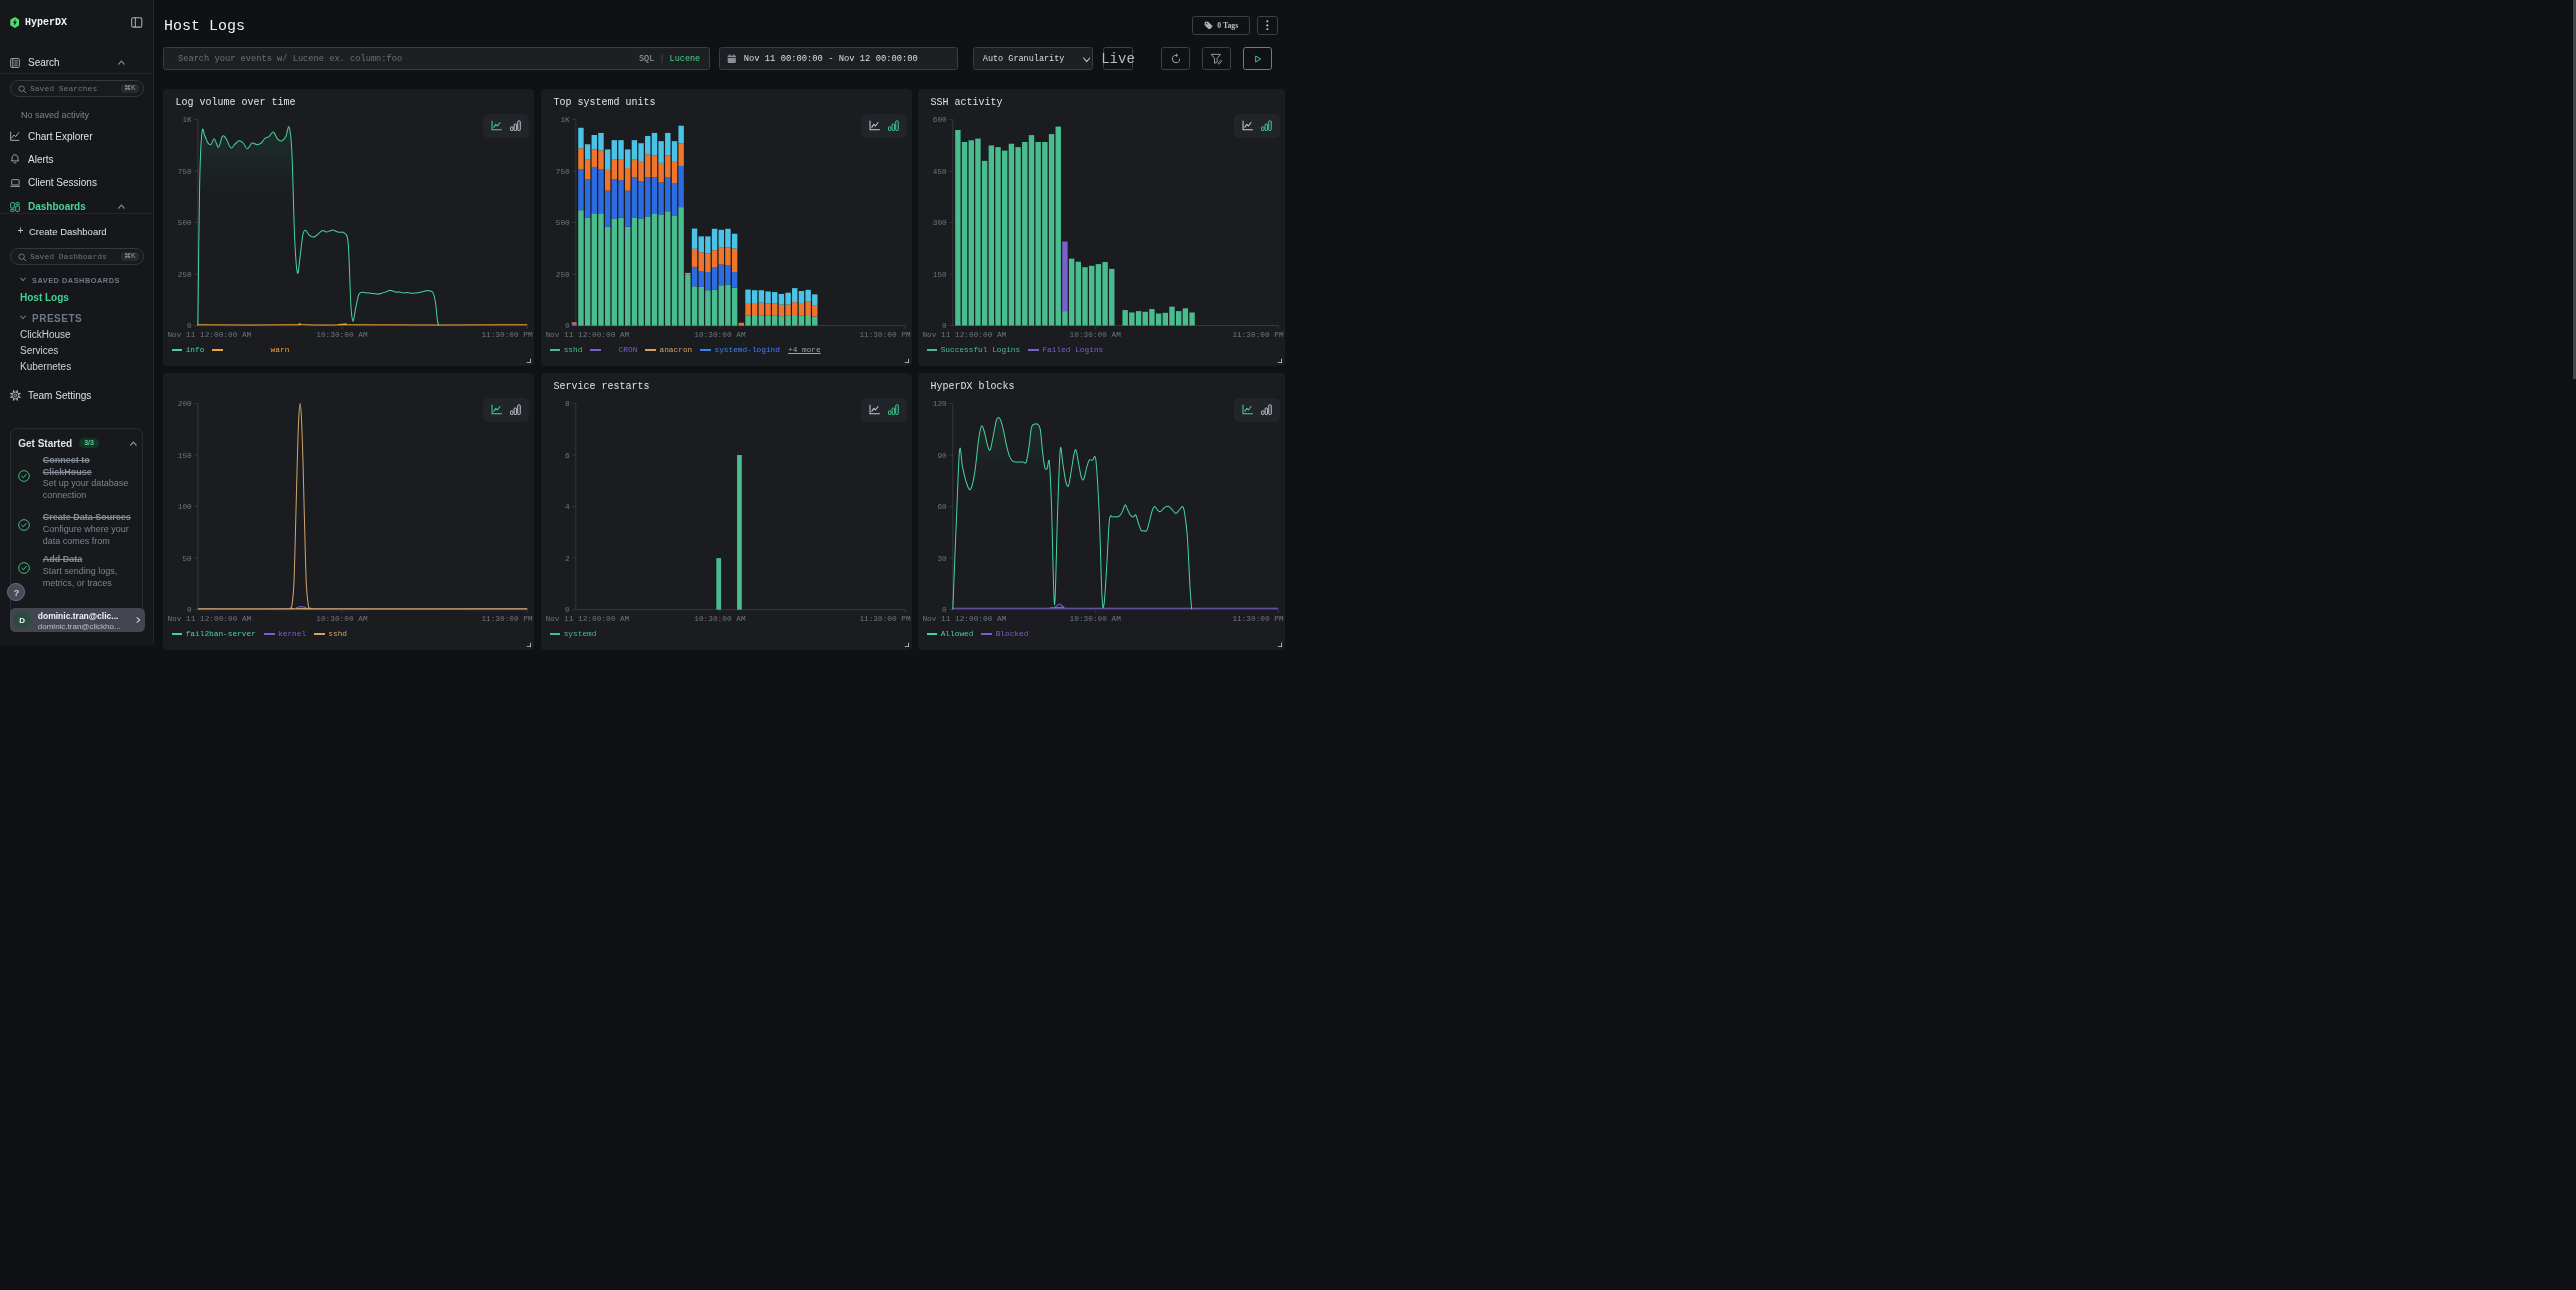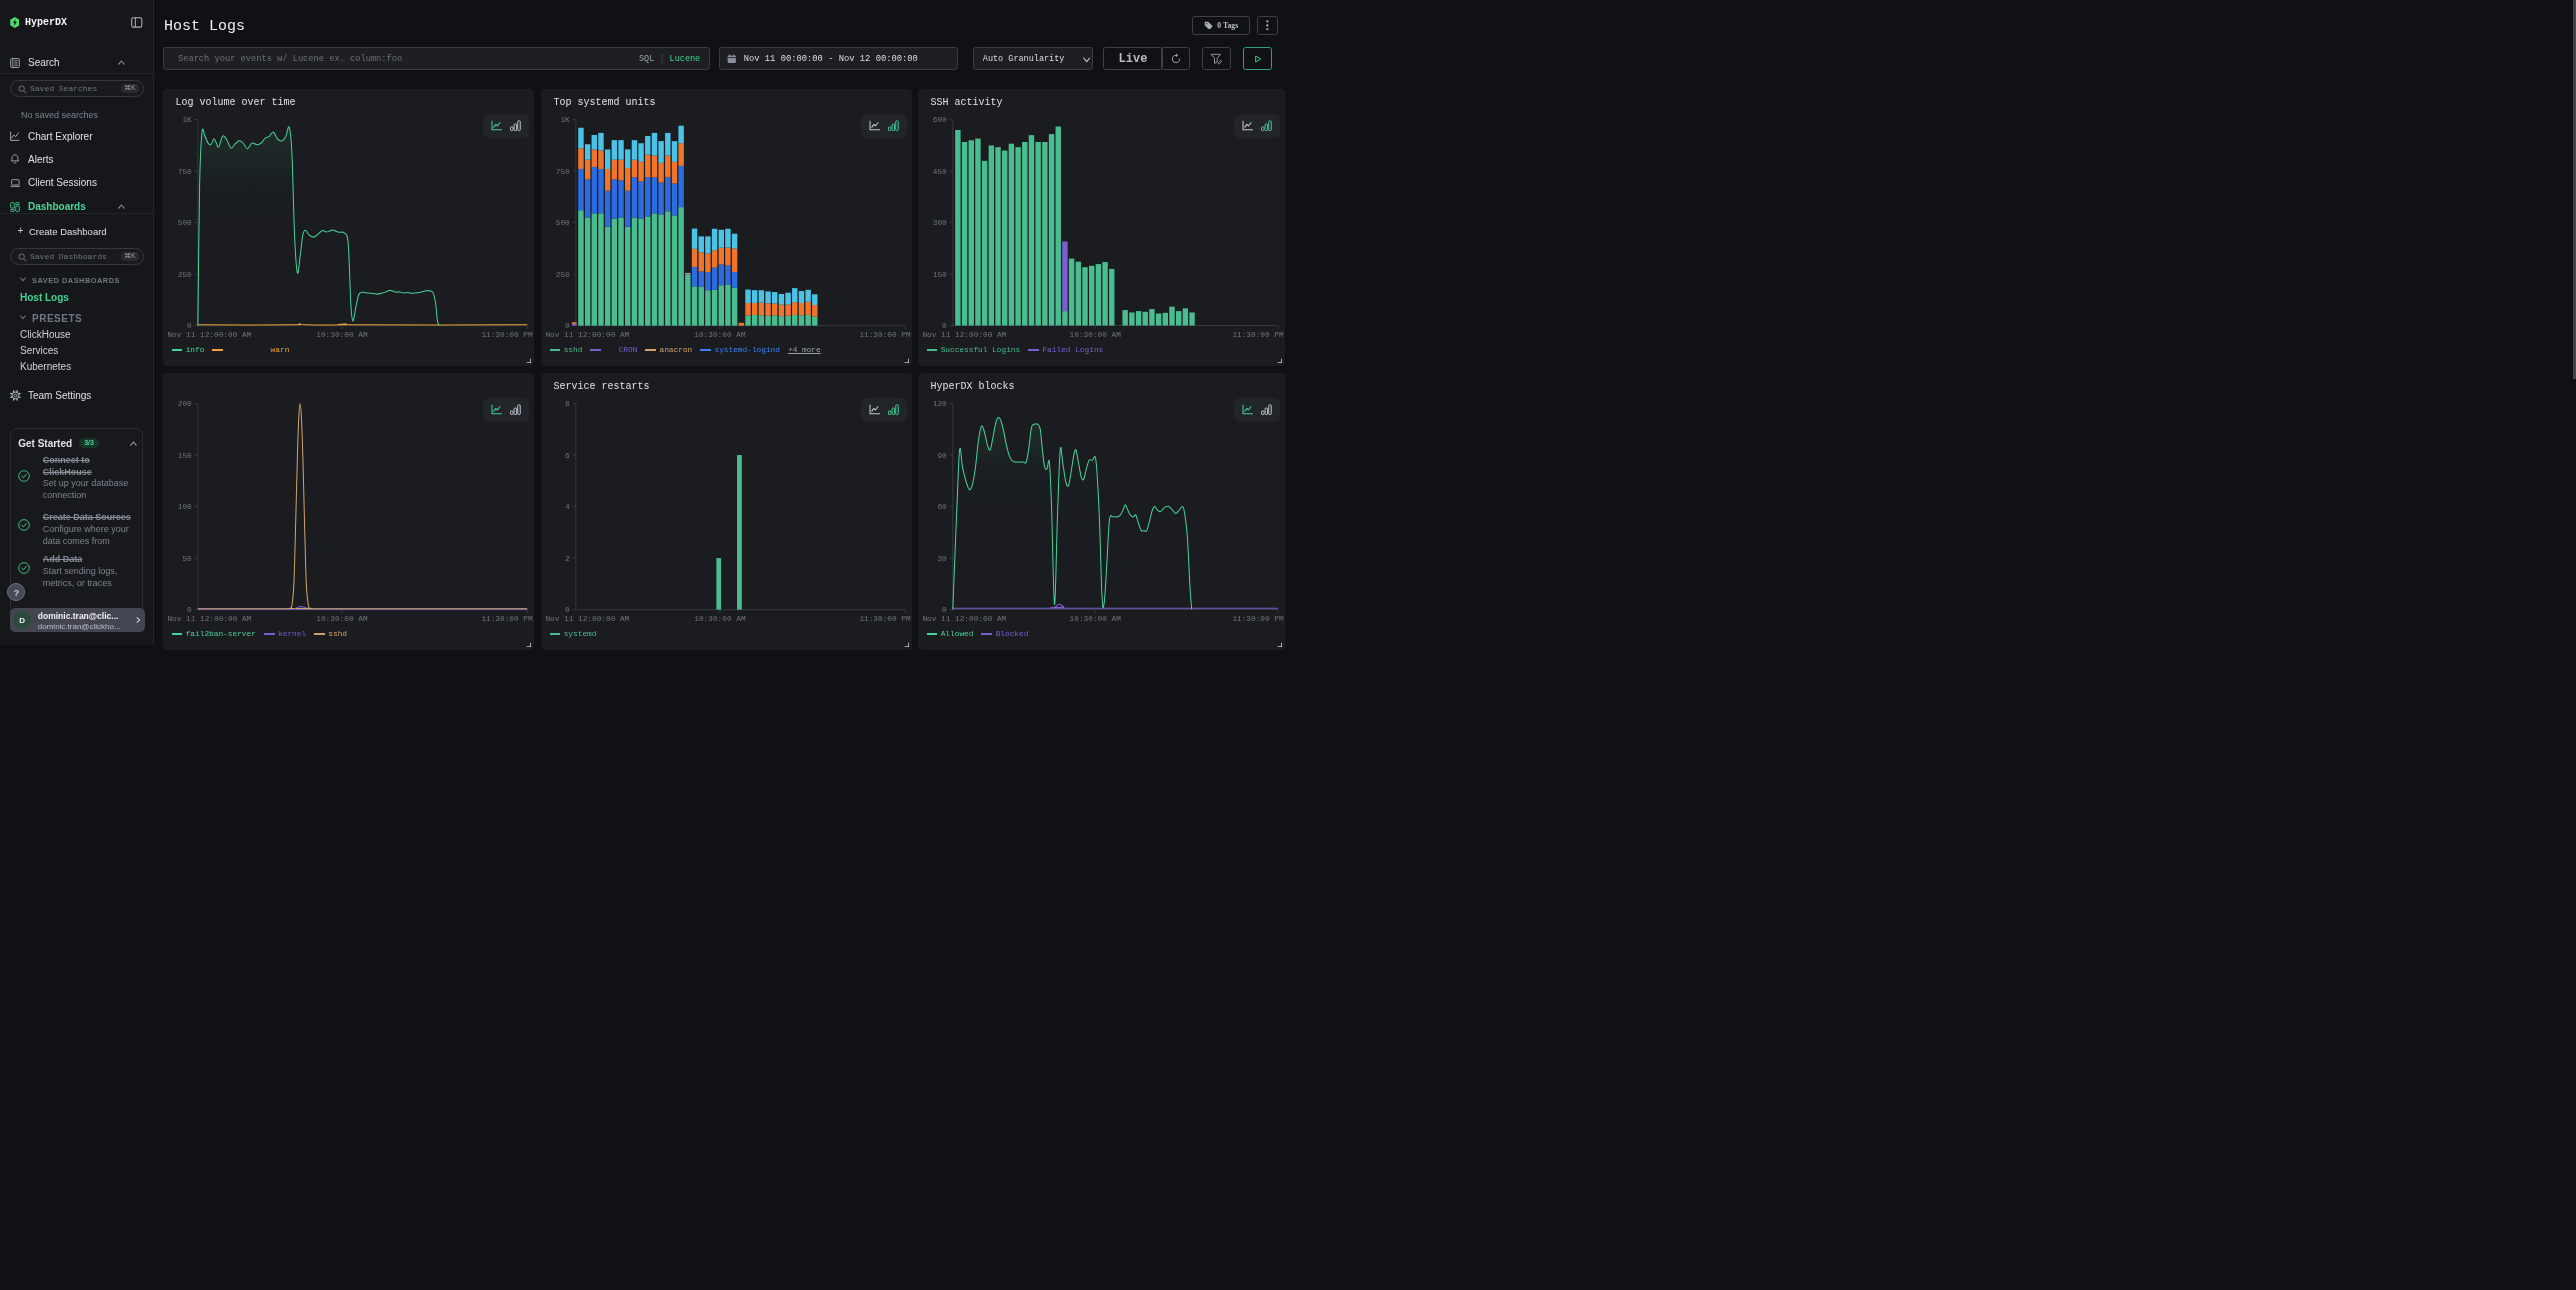--- a/index.html
+++ b/index.html
@@ -71,21 +71,21 @@
   <div class="abs" style="left:0;top:73px;width:154px;border-top:0.7px solid #222529"></div>
 
   <div class="pill" style="top:80px">
       <svg style="position:absolute;left:7.4px;top:4px" width="8.8" height="8.8" viewBox="0 0 13 13">
 <circle cx="5.4" cy="5.4" r="4" stroke="#767d87" stroke-width="1.4" fill="none"></circle>
 <line x1="8.6" y1="8.6" x2="12" y2="12" stroke="#767d87" stroke-width="1.4" stroke-linecap="round"></line>
       </svg>
     <span class="ph">Saved Searches</span>
       <span class="kbd">⌘K</span>
     </div>
-  <div class="abs" style="left:21px;top:110px;font-size:9px;color:#7b8492">No saved searches</div>
+  <div class="abs" style="left:21px;top:110px;font-size:9px;color:#7b8492">No saved activity</div>
 
   <svg style="position:absolute;left:9.5px;top:131px" width="10" height="10" viewBox="0 0 15 15">
 <path d="M1 1 V14 H14" stroke="#aeb5bf" stroke-width="1.4" fill="none"></path>
 <path d="M2.5 10.5 L6 6 L8.5 8.5 L13 2.5" stroke="#aeb5bf" stroke-width="1.4" fill="none" stroke-linecap="round" stroke-linejoin="round"></path>
     </svg>
     <div class="abs navtxt" style="left:28px;top:131px">Chart Explorer</div>
   <svg style="position:absolute;left:9.5px;top:154px" width="10" height="10" viewBox="0 0 15 15">
 <path d="M7.5 1.2 C4.8 1.2 3.2 3.2 3.2 5.8 C3.2 9.2 1.8 10.3 1.8 10.3 H13.2 C13.2 10.3 11.8 9.2 11.8 5.8 C11.8 3.2 10.2 1.2 7.5 1.2 Z" stroke="#aeb5bf" stroke-width="1.3" fill="none" stroke-linejoin="round"></path>
 <path d="M6 12.6 C6.3 13.4 6.9 13.8 7.5 13.8 C8.1 13.8 8.7 13.4 9 12.6" stroke="#aeb5bf" stroke-width="1.3" fill="none" stroke-linecap="round"></path>
     </svg>
@@ -211,21 +211,21 @@
     <span style="color:#d9dde2;font-size:8.8px;white-space:nowrap">Nov 11 00:00:00 - Nov 12 00:00:00</span>
   </div>
 <div class="ctrl" style="left:973px;width:120px;padding-left:8.8px">
     <span style="color:#dadee3;font-size:8.5px">Auto Granularity</span>
   <span style="position:absolute;right:9.5px;top:8.8px">
       <svg style="position:absolute;left:0px;top:0px" width="7.4" height="7.4" viewBox="0 0 11 11">
 <path d="M1 1.5 L5.5 6.82 L10 1.5" stroke="#c3c9d0" stroke-width="1.6" fill="none" stroke-linecap="round" stroke-linejoin="round"></path>
       </svg>
     </span>
   </div>
-<div class="ctrl btn2" style="left:1103px;width:60px;color:#b6bcc4;font-size:12px;font-weight:bold;justify-content:center">Live</div>
+<div class="ctrl btn2" style="left:1103px;width:30px;color:#b6bcc4;font-size:14px;font-weight:normal;justify-content:center">Live</div>
 <div class="ctrl btn2" style="left:1161px;width:29px;justify-content:center">
     <svg width="12" height="12" viewBox="0 0 18 18">
 <path d="M14.5 9 A5.5 5.5 0 1 1 9 3.5" stroke="#9aa1ab" stroke-width="1.5" fill="none" stroke-linecap="round"></path>
 <path d="M9 0.8 L12.2 3.5 L9 6.2" fill="#9aa1ab"></path>
     </svg>
   </div>
 <div class="ctrl btn2" style="left:1202px;width:29px;justify-content:center">
     <svg width="13" height="12" viewBox="0 0 19 18">
 <path d="M1.5 2 H15.5 L10.5 8 V13.5 L6.5 15.5 V8 Z" stroke="#9aa1ab" stroke-width="1.4" fill="none" stroke-linejoin="round"></path>
 <path d="M12.2 15.2 L15.8 10.8 L17.3 12 L13.8 16.3 L12 16.6 Z" stroke="#9aa1ab" stroke-width="1.1" fill="none" stroke-linejoin="round"></path>

